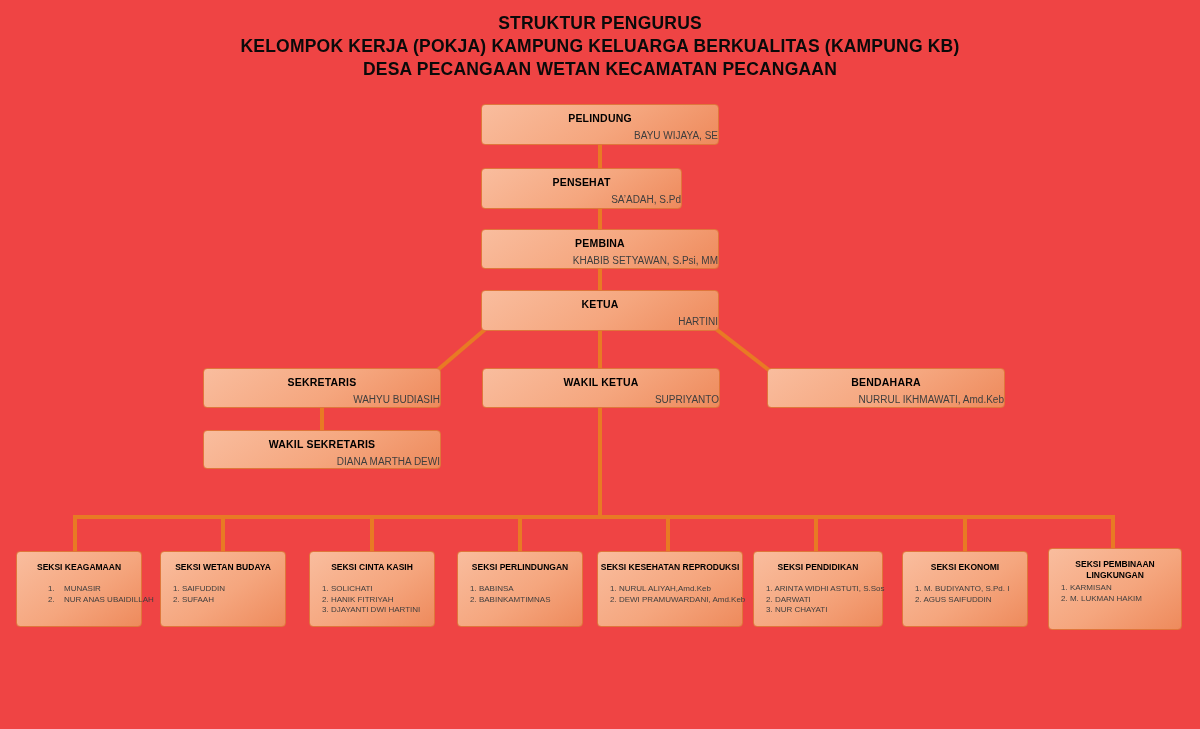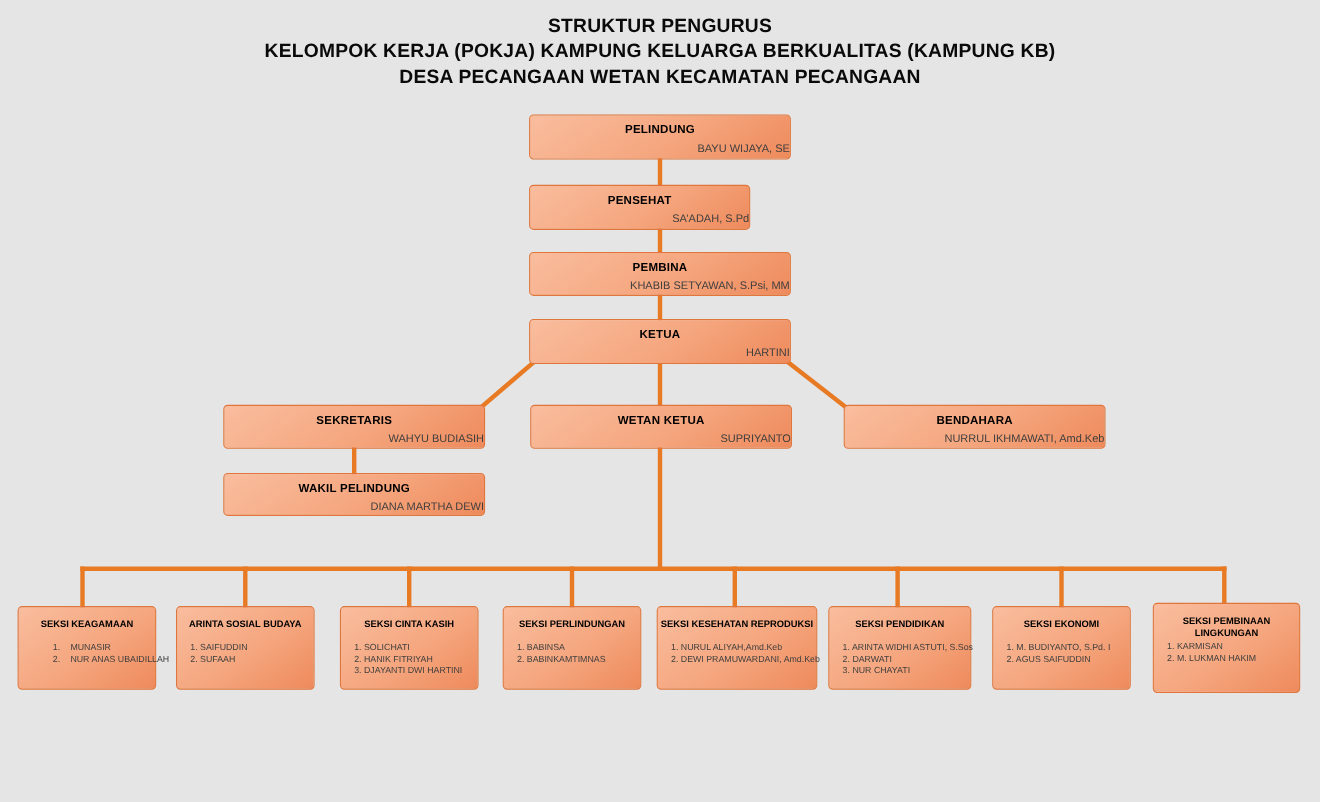--- a/index.html
+++ b/index.html
@@ -6,21 +6,21 @@
   :root{
     --connector:#E87A24;
     --box-border:#E0763B;
     --box-top:#F9BD9E;
     --box-bottom:#EE8A5C;
     --title-color:#000000;
     --name-color:#3E3E3E;
   }
   html,body{margin:0;padding:0;background:#ffffff;}
   .canvas{
-    position:relative;width:1200px;height:729px;background:#e5e5e5;overflow:hidden;
+    position:relative;width:1200px;height:729px;background:#ef4444;overflow:hidden;
     font-family:"Liberation Sans","DejaVu Sans",sans-serif;
   }
   .chart-title{
     position:absolute;left:0;right:0;top:12px;text-align:center;
     font-weight:bold;font-size:17.5px;line-height:23px;color:#0a0a0a;
     letter-spacing:0.2px;
   }
   .connectors{position:absolute;left:0;top:0;z-index:1;}
   .connectors line{stroke:var(--connector);stroke-width:4;}
   .node{
@@ -92,42 +92,42 @@
   <div class="node" style="left:481px;top:290px;width:238px;height:41px">
     <div class="node-title">KETUA</div>
     <div class="node-name">HARTINI</div>
   </div>
 
   <div class="node" style="left:203px;top:368px;width:238px;height:40px">
     <div class="node-title">SEKRETARIS</div>
     <div class="node-name">WAHYU BUDIASIH</div>
   </div>
   <div class="node" style="left:482px;top:368px;width:238px;height:40px">
-    <div class="node-title">WETAN KETUA</div>
+    <div class="node-title">WAKIL KETUA</div>
     <div class="node-name">SUPRIYANTO</div>
   </div>
   <div class="node" style="left:767px;top:368px;width:238px;height:40px">
     <div class="node-title">BENDAHARA</div>
     <div class="node-name">NURRUL IKHMAWATI, Amd.Keb</div>
   </div>
   <div class="node" style="left:203px;top:430px;width:238px;height:39px">
-    <div class="node-title">WAKIL PELINDUNG</div>
+    <div class="node-title">WAKIL SEKRETARIS</div>
     <div class="node-name">DIANA MARTHA DEWI</div>
   </div>
 
   <div class="node bnode" style="left:16px;top:551px;width:126px;height:76px">
     <div class="btitle">SEKSI KEAGAMAAN</div>
     <ol class="members wide-gap">
       <li>MUNASIR</li>
       <li>NUR ANAS UBAIDILLAH</li>
     </ol>
   </div>
 
   <div class="node bnode" style="left:160px;top:551px;width:126px;height:76px">
-    <div class="btitle">ARINTA SOSIAL BUDAYA</div>
+    <div class="btitle">SEKSI WETAN BUDAYA</div>
     <ol class="members">
       <li>SAIFUDDIN</li>
       <li>SUFAAH</li>
     </ol>
   </div>
 
   <div class="node bnode" style="left:309px;top:551px;width:126px;height:76px">
     <div class="btitle">SEKSI CINTA KASIH</div>
     <ol class="members">
       <li>SOLICHATI</li>

